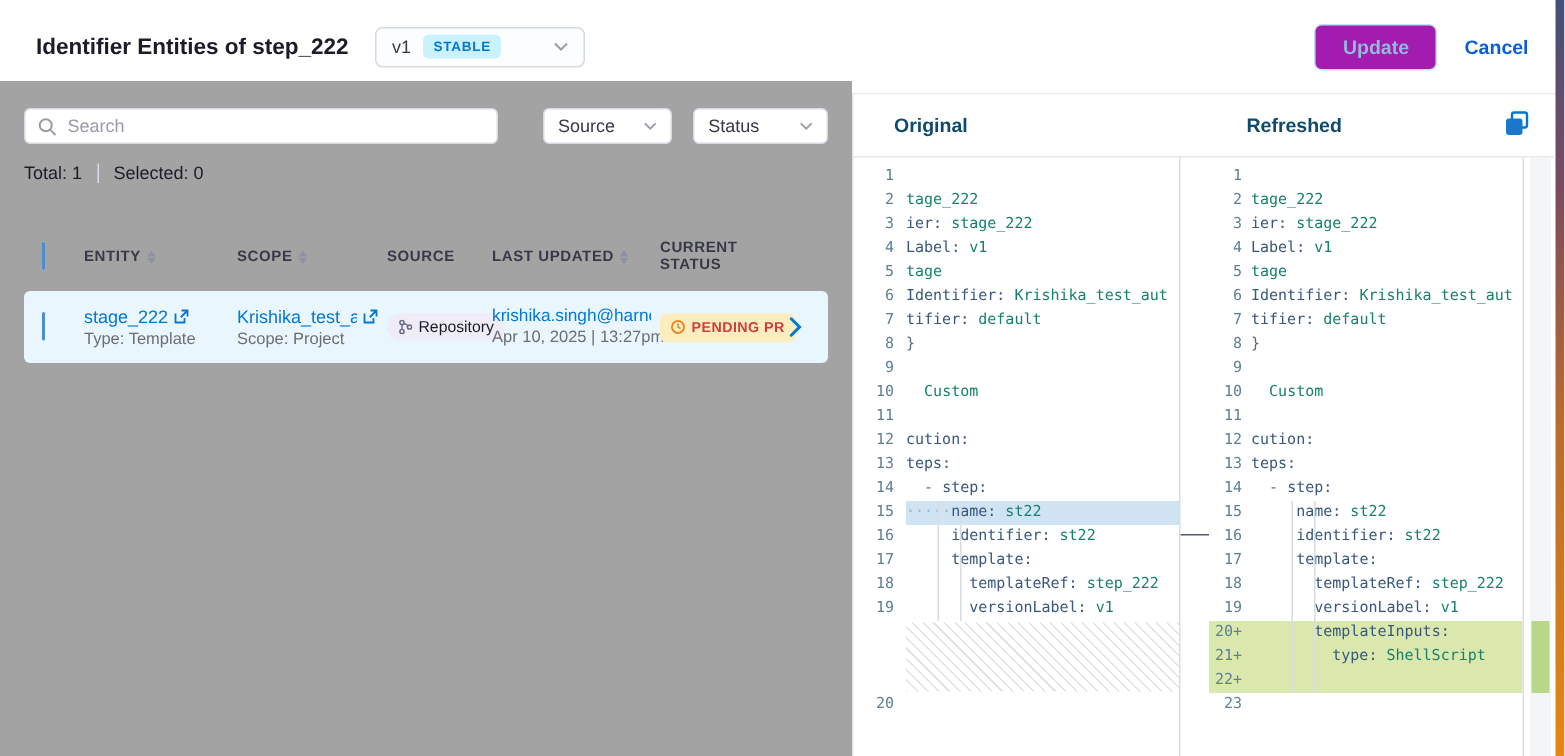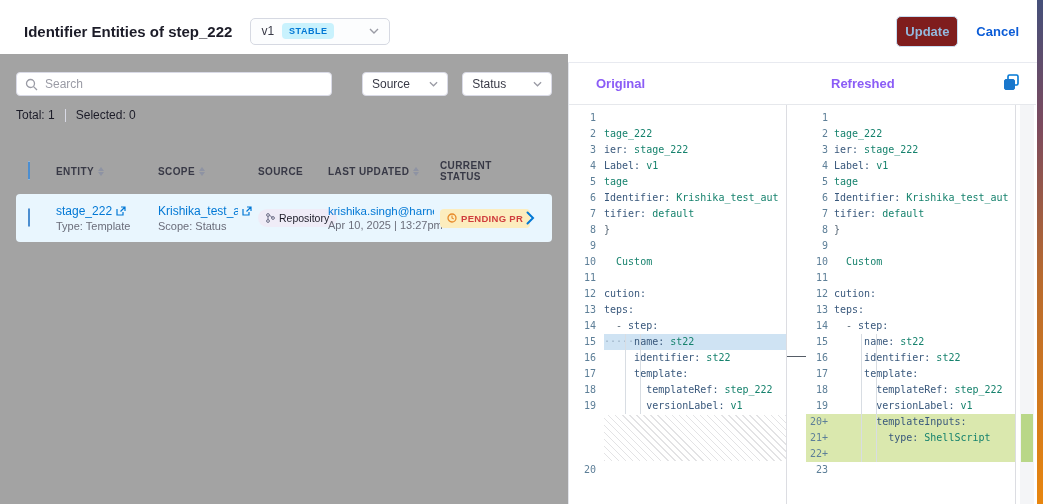--- a/index.html
+++ b/index.html
@@ -21,22 +21,22 @@
   }
   .version-select .vlabel { font-size:12px; color:#383946; }
   .badge-stable {
     background:var(--stable-bg); color:var(--accent);
     font-size:9px; font-weight:bold; letter-spacing:.5px;
     padding:3px 7px; border-radius:4px;
   }
   .version-select .chev { margin-left:auto; color:#9a9ba5; font-size:10px; }
   .topbar-right { margin-left:auto; display:flex; align-items:center; gap:18px; }
   .btn-update {
-    border:1px solid #c7ddf2; color:#93b9de; background:#7f1d1d;
-    font-size:13px; font-weight:bold; border-radius:5px; padding:7px 8px;
+    border:1px solid #c7ddf2; color:#93b9de; background:#a21caf;
+    font-size:13px; font-weight:bold; border-radius:5px; padding:7px 18px;
   }
   .btn-cancel { color:#0b5cd7; font-size:13px; font-weight:bold; background:none; border:none; cursor:pointer; }
 
   
   .left-panel { position:absolute; top:54px; left:0; width:568px; bottom:0; background:#a3a3a3; }
   .filter-row { display:flex; align-items:center; padding:18px 16px 0 16px; gap:14px; }
   .search-box {
     flex:0 0 316px; height:24px; border:1px solid #d9dae6; border-radius:4px;
     display:flex; align-items:center; padding:0 8px; gap:7px; background:#fff;
   }
@@ -79,21 +79,21 @@
   .badge-pending {
     background:var(--pending-bg); color:var(--pending-fg);
     font-size:9.5px; font-weight:bold; letter-spacing:.3px;
     padding:4px 7px; border-radius:4px; display:inline-flex; align-items:center; gap:4px; white-space:nowrap;justify-content:space-between;
   }
   .chev-right { color:var(--accent); }
 
   
   .diff-panel { position:absolute; top:63px; left:568px; width:468px; bottom:0; border-left:1px solid #e2e4ea; background:#fff; }
   .diff-header { height:42px; border-bottom:1px solid #e6e8ec; position:relative; }
-  .diff-title { position:absolute; top:13px; font-size:13px; font-weight:bold; color:#8b5cf6; }
+  .diff-title { position:absolute; top:13px; font-size:13px; font-weight:bold; color:#0c4a6e; }
   .t-orig { left:27px; } .t-refr { left:262px; }
   .copy-btn { position:absolute; right:16px; top:11px; cursor:pointer; }
 
   .diff-body { position:absolute; top:42px; left:0; right:0; bottom:0; font-family:"DejaVu Sans Mono", monospace; font-size:10px; }
   .editor { position:absolute; top:0; bottom:0; overflow:hidden; padding-top:5px; }
   .ed-orig { left:0; width:218px; border-right:1px solid #dcdde2; }
   .ed-refr { left:237px; width:210px; border-right:1px solid #dcdde2; }
   .code-row { height:16px; line-height:16px; display:flex; white-space:pre; }
   .gutter { width:35px; text-align:right; padding-right:8px; color:#5d7f98; flex:none; }
   .ed-refr .gutter { width:28px; padding-right:6px; }
@@ -228,21 +228,21 @@
     <div class="cell">
       <div class="cell-main">
         <span style="max-width:80px;overflow:hidden;">Krishika_test_au...</span>
         <span>
           <svg width="10" height="10" viewBox="0 0 10 10">
               <path d="M1 3v6h6V6" fill="none" stroke="#0278d5" stroke-width="1.2"></path>
               <path d="M5 1h4v4M9 1L4.5 5.5" fill="none" stroke="#0278d5" stroke-width="1.2"></path>
             </svg>
         </span>
       </div>
-      <div class="cell-sub">Scope: Status</div>
+      <div class="cell-sub">Scope: Project</div>
     </div>
     <div class="cell">
       <span class="pill-source">
         <span>
           <svg width="9" height="10" viewBox="0 0 9 10">
               <circle cx="2" cy="2" r="1.4" fill="none" stroke="#6b6d85" stroke-width="1"></circle>
               <circle cx="7" cy="5" r="1.4" fill="none" stroke="#6b6d85" stroke-width="1"></circle>
               <circle cx="2" cy="8" r="1.4" fill="none" stroke="#6b6d85" stroke-width="1"></circle>
               <path d="M2 3.4v3.2M3.2 2.6C5 3 6 3.6 5.8 5" fill="none" stroke="#6b6d85" stroke-width="1"></path>
             </svg>

